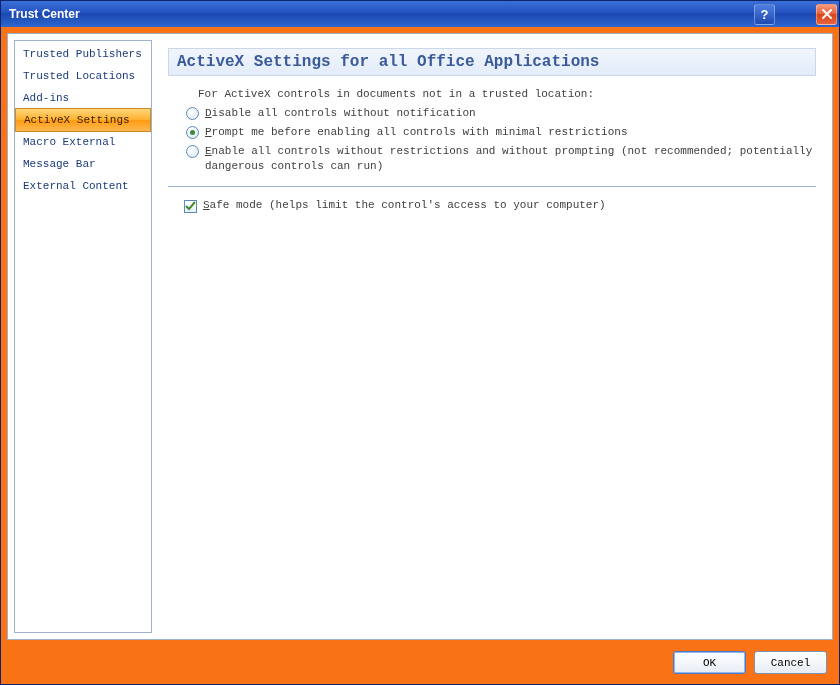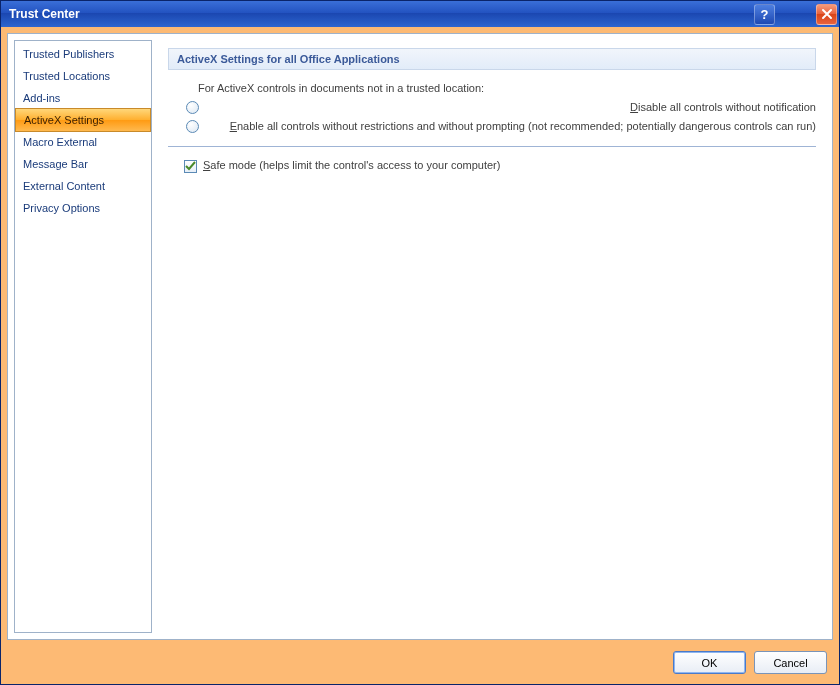--- a/index.html
+++ b/index.html
@@ -53,23 +53,24 @@
   font-size: 13px;
 }
 .close-btn {
   background: linear-gradient(to bottom,#f49a7a 0%,#e8623d 45%,#d84315 46%,#e8623d 100%);
 }
 .close-btn svg { display:block; }
 
 .client {
   position:absolute;
   top:26px; left:0; right:0; bottom:0;
-  background:#fdba74;
+  background:#f97316;
   padding:6px;
   box-sizing:border-box;
+  font-family:Liberation Mono, monospace;
 }
 .panel-frame {
   position:absolute;
   top:6px; left:6px; right:6px; bottom:44px;
   background:#ffffff;
   border:1px solid #9fb2c9;
   box-sizing:border-box;
 }
 .sidebar {
   position:absolute;
@@ -102,33 +103,32 @@
   box-sizing:border-box;
   padding: 8px 10px;
   color:#404040;
 }
 .section-header {
   background: linear-gradient(to bottom,#f1f5fb,#e2ecf9);
   border:1px solid #c9d7ea;
   padding:4px 8px;
   font-weight:bold;
   color:#3b5a99;
-  font-size:11px;
+  font-size:16px;
   margin-bottom:12px;
 }
 .intro-text {
   margin: 0 0 6px 6px;
   padding-left: 24px;
 }
 .radio-row {
   display:flex;
   align-items:flex-start;
   margin: 0 0 4px 18px;
   line-height:15px;
-  justify-content:space-between;
 }
 .radio-row .ctrl {
   width:13px; height:13px;
   flex:0 0 13px;
   margin-right:6px;
   margin-top:1px;
 }
 .radio-outline {
   width:13px;height:13px;border-radius:50%;
   border:1px solid #5b8ab5;
@@ -215,37 +215,40 @@
           </div>
           <div class="sidebar-item">
             <span>Macro External</span>
           </div>
           <div class="sidebar-item">
             <span>Message Bar</span>
           </div>
           <div class="sidebar-item">
             <span>External Content</span>
           </div>
-          <div class="sidebar-item">
-            <span>Privacy Options</span>
-          </div>
         </div>
 
       <div class="content">
         <div class="section-header">ActiveX Settings for all Office Applications</div>
         <div class="intro-text">For ActiveX controls in documents not in a trusted location:</div>
         <div id="radios">
             <div class="radio-row">
               <div class="ctrl">
                 <div class="radio-outline"></div>
               </div>
               <span><span class="u">D</span>isable all controls without notification</span>
             </div>
             <div class="radio-row">
               <div class="ctrl">
+                <div class="radio-outline checked"></div>
+              </div>
+              <span><span class="u">P</span>rompt me before enabling all controls with minimal restrictions</span>
+            </div>
+            <div class="radio-row">
+              <div class="ctrl">
                 <div class="radio-outline"></div>
               </div>
               <span><span class="u">E</span>nable all controls without restrictions and without prompting (not recommended; potentially dangerous controls can run)</span>
             </div>
           </div>
         <hr class="sep">
         <div class="check-row">
           <div id="checkbox-ctrl" class="check-box checked">
               <svg width="13" height="13" viewBox="0 0 13 13">
                 <path d="M2 6 L5 9 L11 2" stroke="#4a8a2a" stroke-width="2" fill="none"></path>

